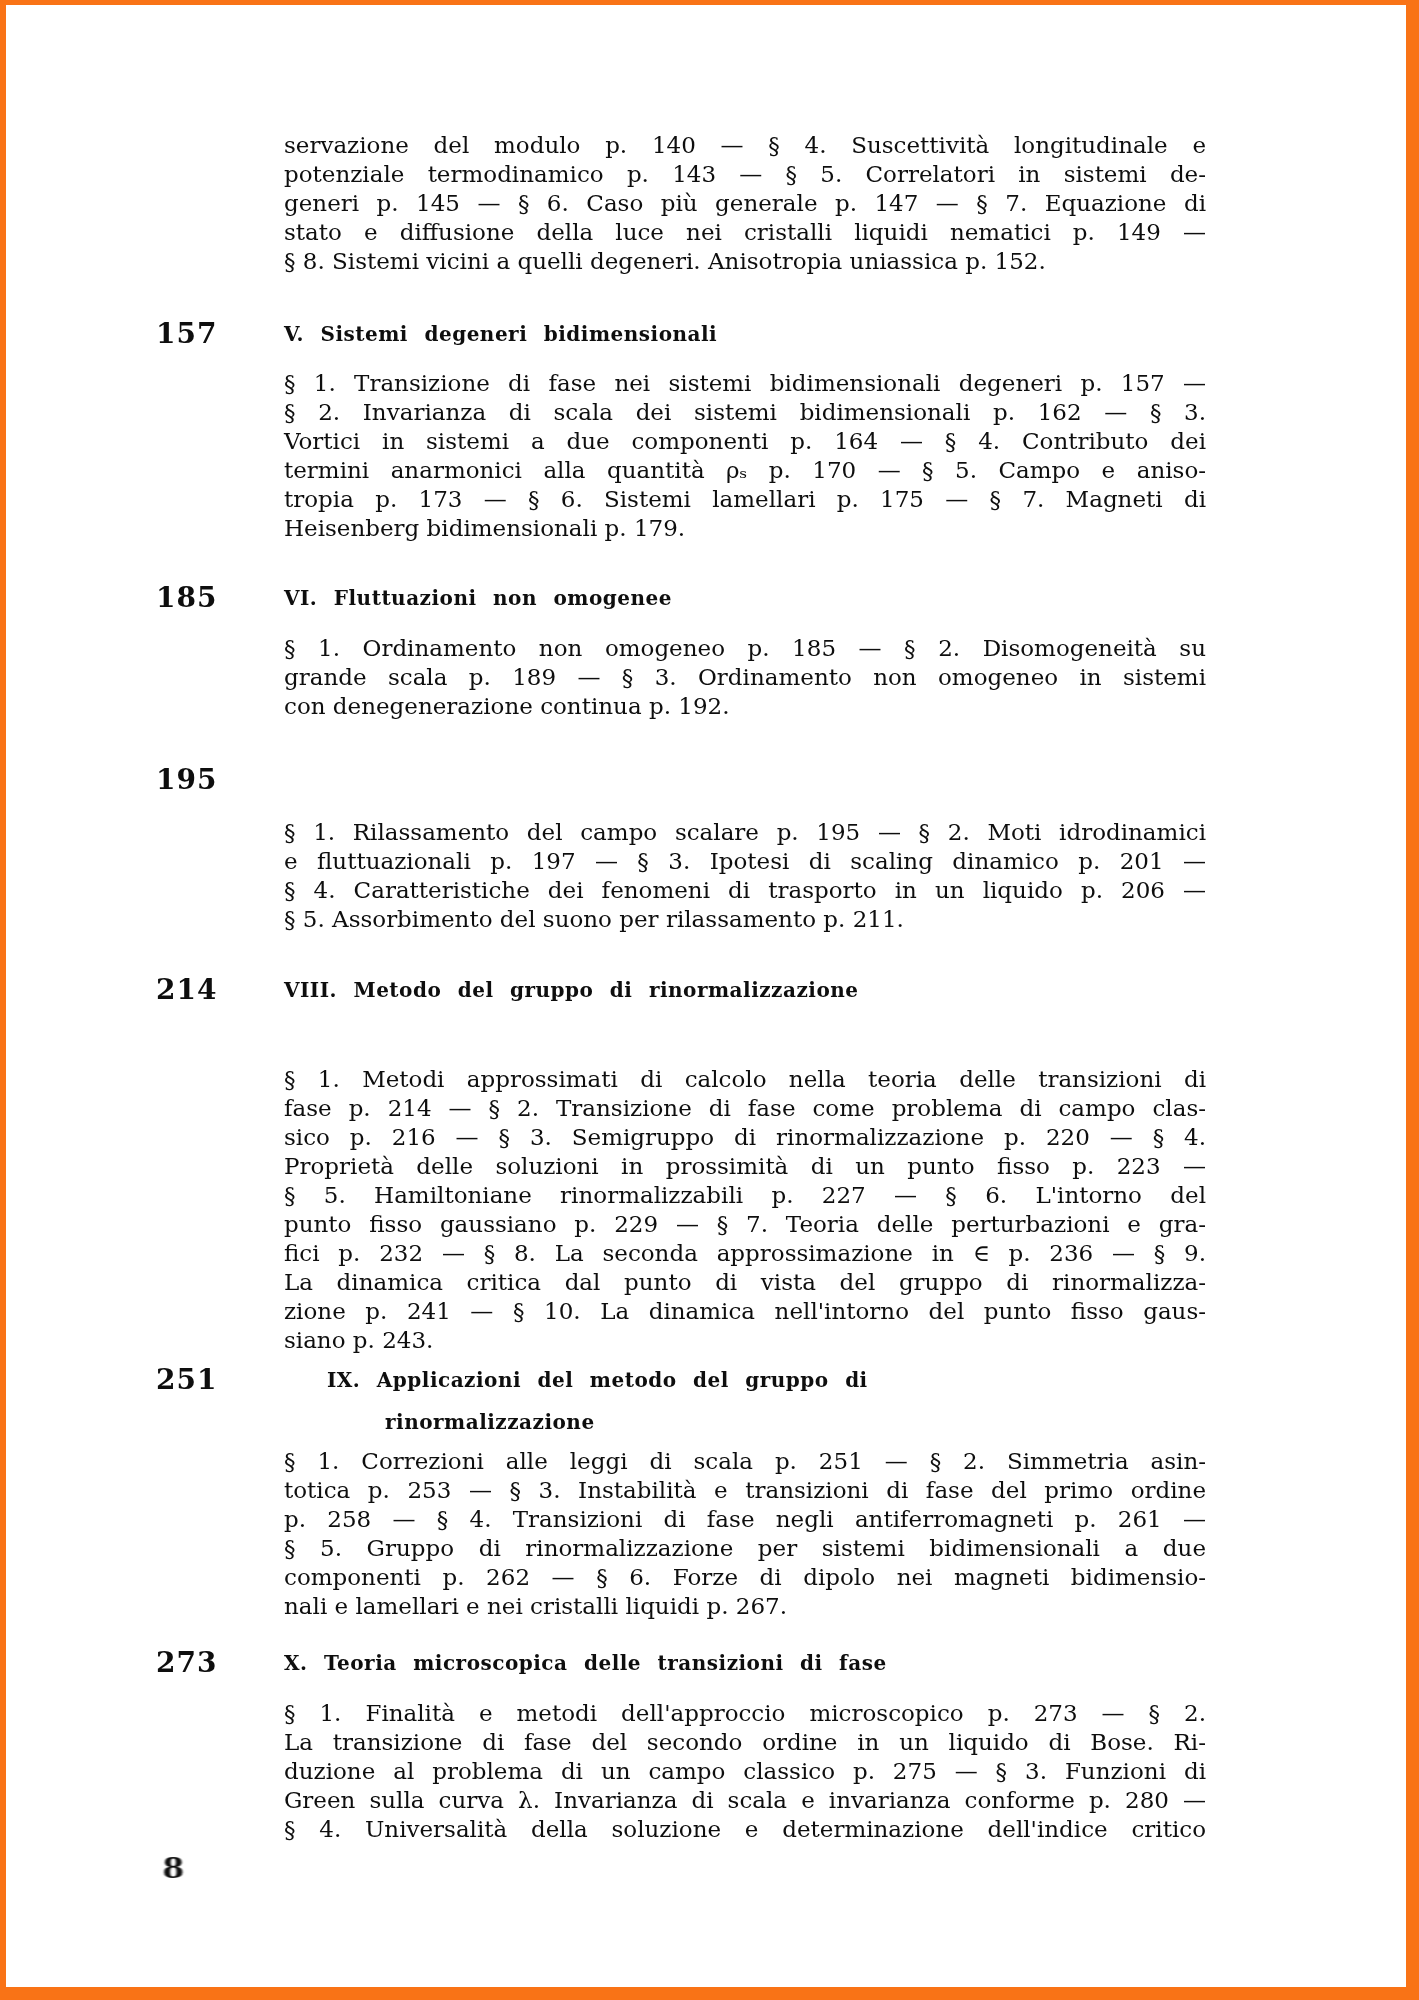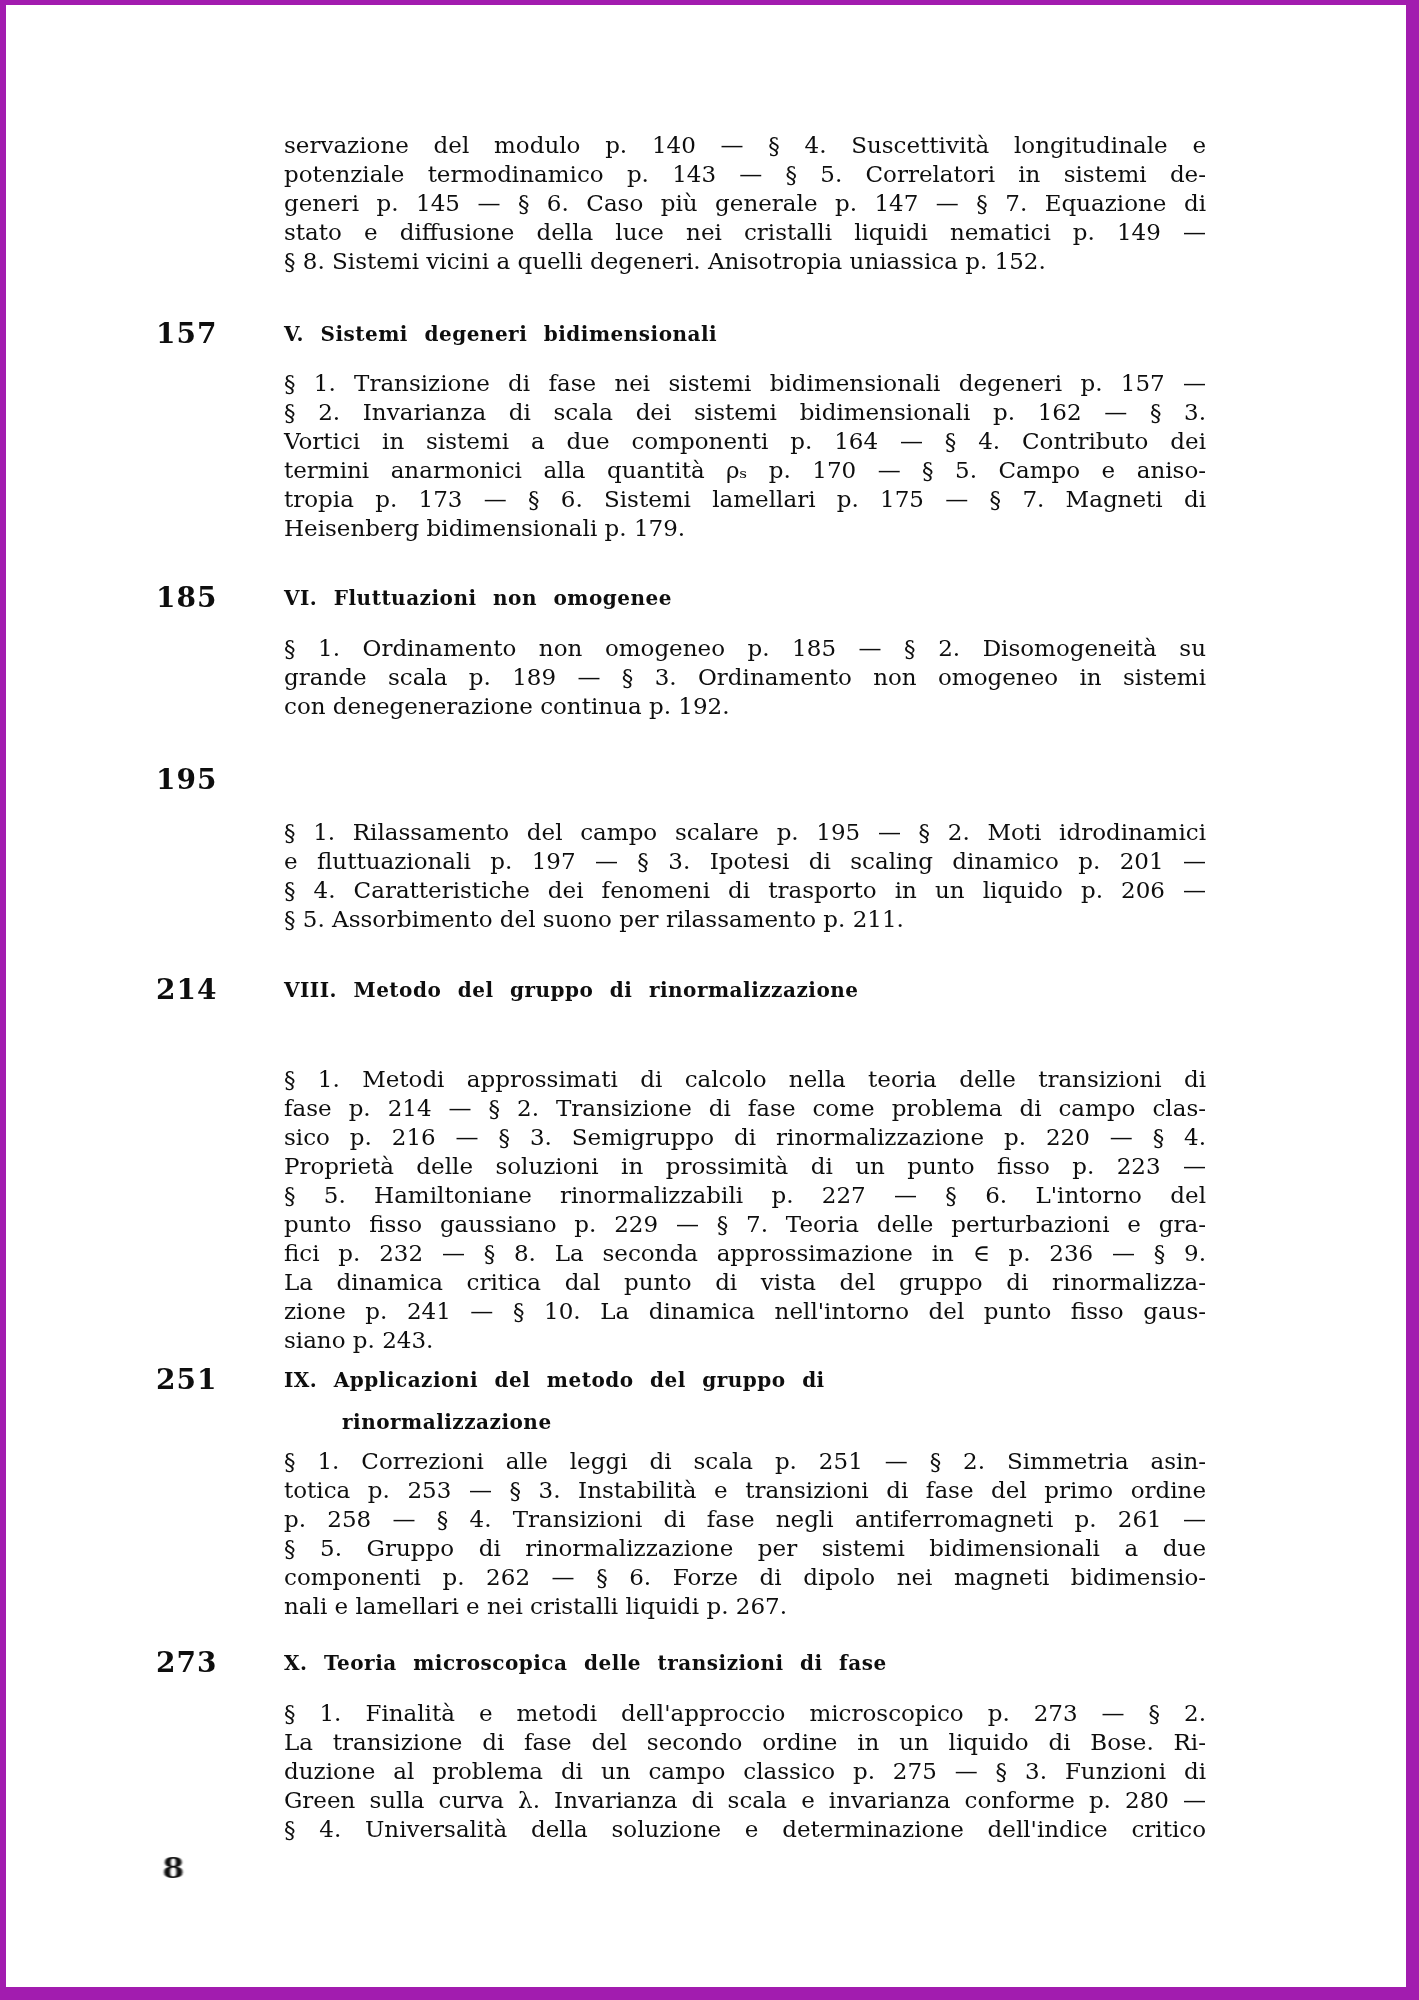--- a/index.html
+++ b/index.html
@@ -1,19 +1,19 @@
 <!DOCTYPE html>
 <html><head>
 <meta charset="utf-8">
 <style>
   html,body { margin:0; padding:0; background:#3a3a3a; }
   .page {
     position:relative;
     width:1419px; height:2000px;
-    background:#a21caf;               
+    background:#f97316;               
     overflow:hidden;
     font-family:"DejaVu Serif","DejaVu Sans",serif;
     color:#0e0e0e;
   }
   .paper {
     position:absolute;
     top:5px; left:6px; right:13px; bottom:13px;
     background:#ffffff;
   }
   
@@ -49,21 +49,21 @@
     font-weight:bold;
     letter-spacing:1px;
   }
 
   
   .pos-intro      { top:126px; }
   .num-v          { top:312px; }  .head-v    { top:308px; }  .para-v    { top:364px; }
   .num-vi         { top:576px; }  .head-vi   { top:572px; }  .para-vi   { top:629px; }
   .num-vii        { top:758px; }  .head-vii  { top:754px; }  .para-vii  { top:813px; }
   .num-viii       { top:968px; }  .head-viii { top:964px; }  .para-viii { top:1020px;margin-top:40px; }
-  .num-ix         { top:1358px; } .head-ix   { top:1354px; } .para-ix   { top:1442px; }
+  .num-ix         { top:1358px; } .head-ix   { top:1354px;margin-left:43px; } .para-ix   { top:1442px; }
   .num-x          { top:1641px; } .head-x    { top:1637px; } .para-x    { top:1694px; }
 
   .signature-mark {
     position:absolute;
     left:158px; top:1848px;
     font-size:27px; font-weight:bold;
     transform:scaleX(1.15);
     filter:blur(0.7px);
   }
 </style>

